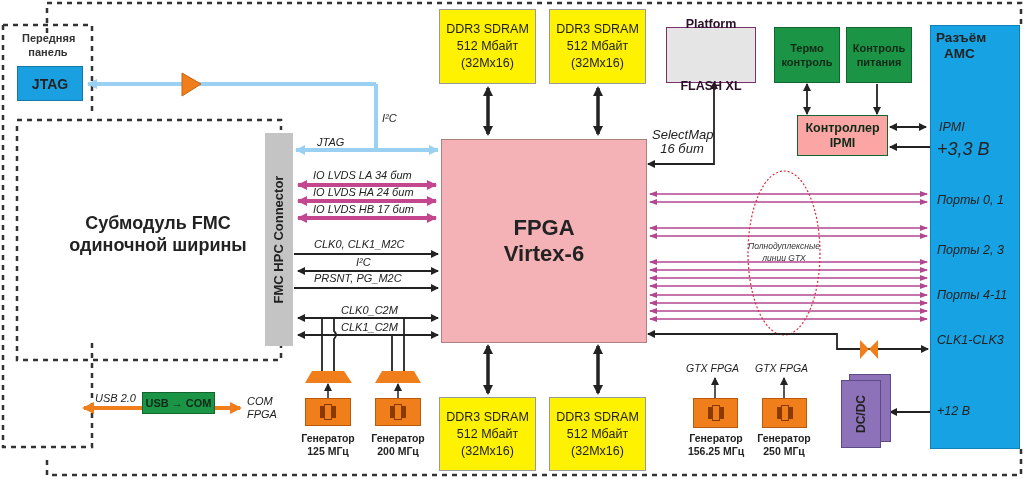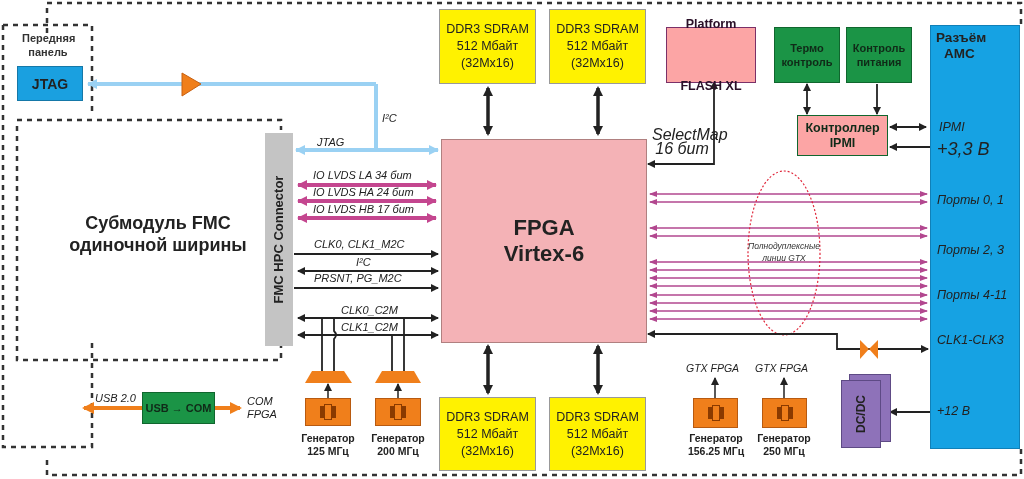--- a/index.html
+++ b/index.html
@@ -183,25 +183,25 @@
   <div>DDR3 SDRAM</div>
   <div>512 Мбайт</div>
   <div>(32Мx16)</div>
 </div>
 <div class="box" style="left:549px;top:397px;width:97px;height:74px;background:#fff200;border:1px solid #999;flex-direction:column;font-size:12.5px;color:#222;line-height:17px;">
   <div>DDR3 SDRAM</div>
   <div>512 Мбайт</div>
   <div>(32Мx16)</div>
 </div>
 
-<div class="box b" style="left:666px;top:27px;width:90px;height:56px;background:#fca5a5;border:1px solid #7a3068;flex-direction:column;font-size:12.5px;color:#2a1028;line-height:16px;gap:46px;">
+<div class="box b" style="left:666px;top:27px;width:90px;height:56px;background:#e5e5e5;border:1px solid #7a3068;flex-direction:column;font-size:12.5px;color:#2a1028;line-height:16px;gap:46px;">
   <div>Platform</div>
   <div>FLASH XL</div>
 </div>
-<div class="lbl it" style="left:652px;top:128px;font-size:16px;color:#222;text-align:center;width:60px;line-height:14px;">
+<div class="lbl it" style="left:652px;top:128px;font-size:13px;color:#222;text-align:center;width:60px;line-height:14px;">
   <div>SelectMap</div>
   <div>16 бит</div>
 </div>
 
 <div class="box b" style="left:774px;top:27px;width:66px;height:56px;background:#1b9446;border:1px solid #10662e;flex-direction:column;font-size:11px;color:#102a18;line-height:14px;">
   <div>Термо</div>
   <div>контроль</div>
 </div>
 <div class="box b" style="left:846px;top:27px;width:66px;height:56px;background:#1b9446;border:1px solid #10662e;flex-direction:column;font-size:11px;color:#102a18;line-height:14px;">
   <div>Контроль</div>
@@ -224,21 +224,21 @@
 <div class="lbl it" style="left:937px;top:288px;font-size:12.5px;color:#222;">Порты 4-11</div>
 <div class="lbl it" style="left:937px;top:333px;font-size:12.5px;color:#222;">CLK1-CLK3</div>
 <div class="lbl it" style="left:937px;top:404px;font-size:12.5px;color:#222;">+12 В</div>
 
 <div class="lbl it" style="left:744px;top:240px;width:80px;text-align:center;font-size:8.5px;color:#333;line-height:12px;">
   <div>Полнодуплексные</div>
   <div>линии GTX</div>
 </div>
 
 <div class="lbl it" style="left:95px;top:392px;font-size:11px;color:#222;font-style:italic;">USB 2.0</div>
-<div class="box b" style="left:142px;top:392px;width:73px;height:32px;background:#1b9446;border:1px solid #10662e;font-size:11px;color:#102a18;">
+<div class="box b" style="left:142px;top:392px;width:73px;height:22px;background:#1b9446;border:1px solid #10662e;font-size:11px;color:#102a18;">
   <span>USB → COM</span>
 </div>
 <div class="lbl it" style="left:247px;top:395px;font-size:11px;color:#222;line-height:13px;">
   <div>COM</div>
   <div>FPGA</div>
 </div>
 
 <div class="box" style="left:305px;top:398px;width:46px;height:28px;background:#f07f1b;border:1px solid #b85a10;">
   <span style="display:inline-block;width:6px;height:14px;border:1px solid #8a3a00;margin:0 3px;box-shadow:-6px 0 0 -2px #8a3a00, 6px 0 0 -2px #8a3a00;"></span>
 </div>

